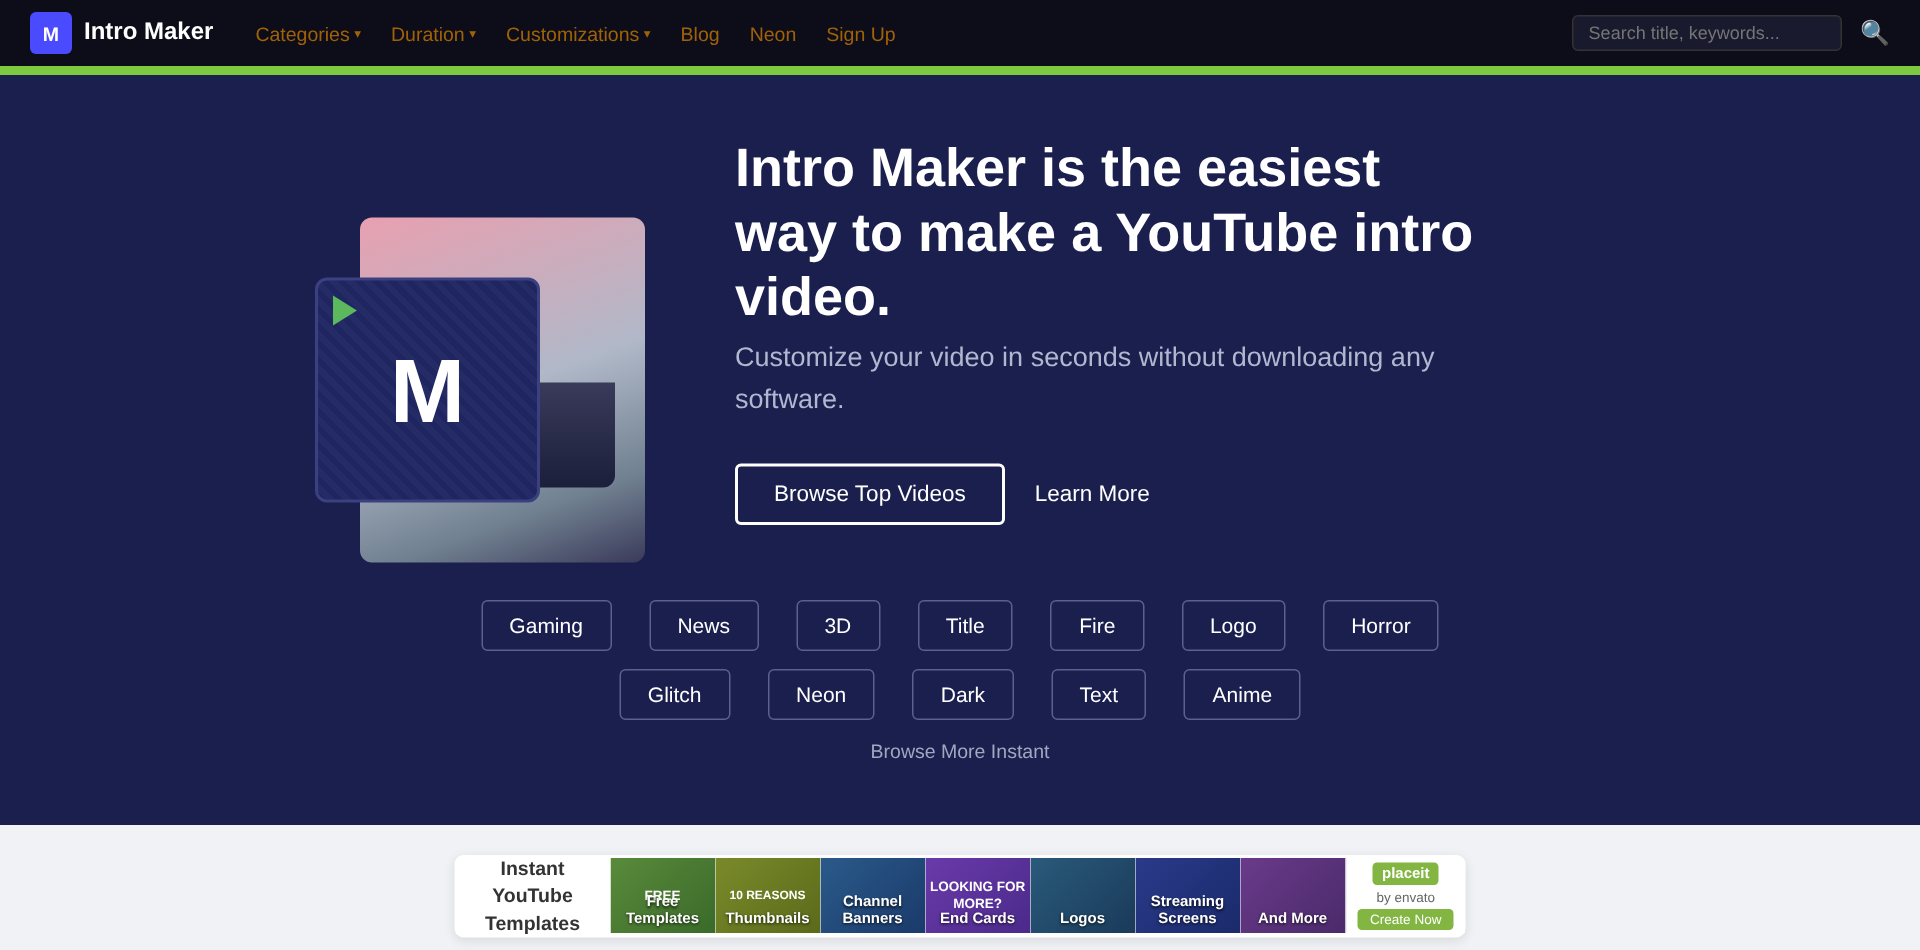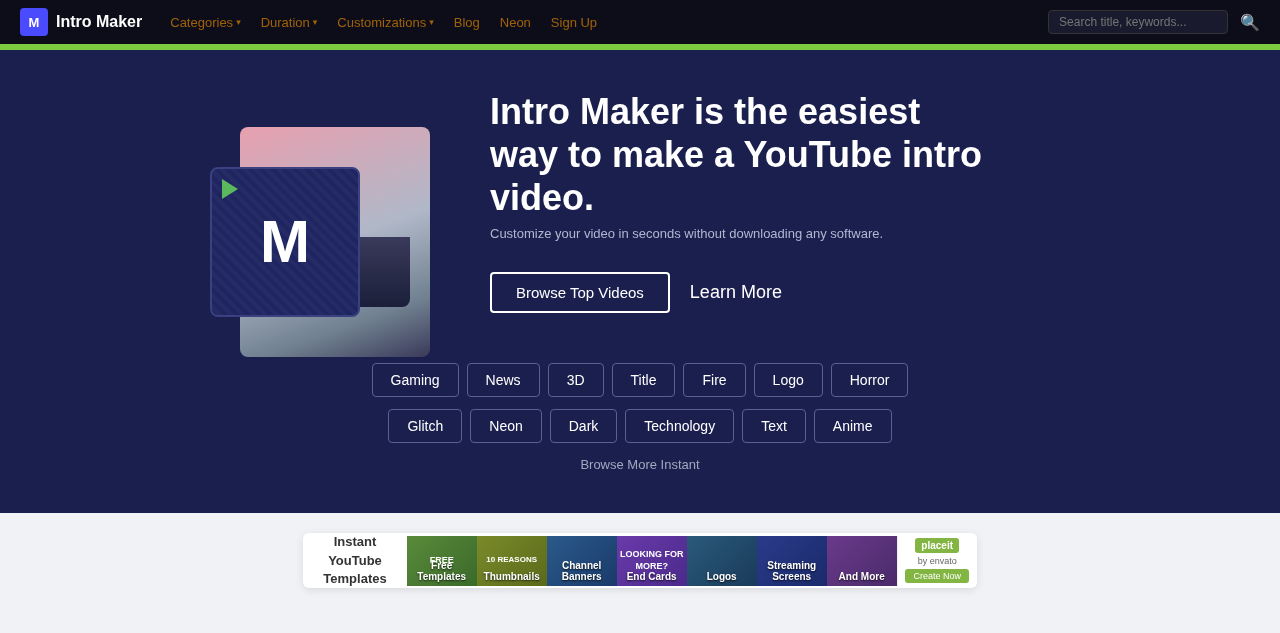--- a/index.html
+++ b/index.html
@@ -171,21 +171,21 @@
       color: white;
       max-width: 500px;
     }
     .hero-title {
       font-size: 36px;
       font-weight: bold;
       line-height: 1.2;
       margin-bottom: 4px;
     }
     .hero-subtitle {
-      font-size: 13px;
+      font-size: 18px;
       color: #b0b8d0;
       line-height: 1.6;
       margin-bottom: 28px;
     }
     .hero-buttons {
       display: flex;
       gap: 20px;
       align-items: center;
     }
     .btn-browse {
@@ -195,40 +195,40 @@
       padding: 10px 24px;
       font-size: 15px;
       border-radius: 4px;
       cursor: pointer;
       text-align: right;
     }
     .btn-learn {
       background: none;
       border: none;
       color: white;
-      font-size: 18px;
+      font-size: 15px;
       cursor: pointer;
       text-decoration: none;
     }
 
     
     .tags-section {
       background: #1a1f4e;
       padding-bottom: 40px;
       text-align: center;
     }
     .tags-title {
       color: white;
       font-size: 18px;
       margin-bottom: 20px;
     }
     .tags-row {
       display: flex;
       justify-content: center;
-      gap: 8px;
+      gap: 25px;
       flex-wrap: wrap;
       margin-bottom: 12px;
       padding: 0 8px;
     }
     .tag-btn {
       background: transparent;
       border: 1px solid #5a6090;
       color: white;
       padding: 8px 18px;
       border-radius: 4px;
@@ -400,21 +400,20 @@
     <button class="tag-btn">3D</button>
     <button class="tag-btn">Title</button>
     <button class="tag-btn">Fire</button>
     <button class="tag-btn">Logo</button>
     <button class="tag-btn">Horror</button>
   </div>
   <div class="tags-row">
     <button class="tag-btn">Glitch</button>
     <button class="tag-btn">Neon</button>
     <button class="tag-btn">Dark</button>
-    <button class="tag-btn">Technology</button>
     <button class="tag-btn">Text</button>
     <button class="tag-btn">Anime</button>
   </div>
   <a class="browse-keywords" href="#">Browse More Instant</a>
 </section>
 
 <div class="strip-section">
   <div class="strip-container">
     <div class="strip-label">
       <span>Instant</span><br>

